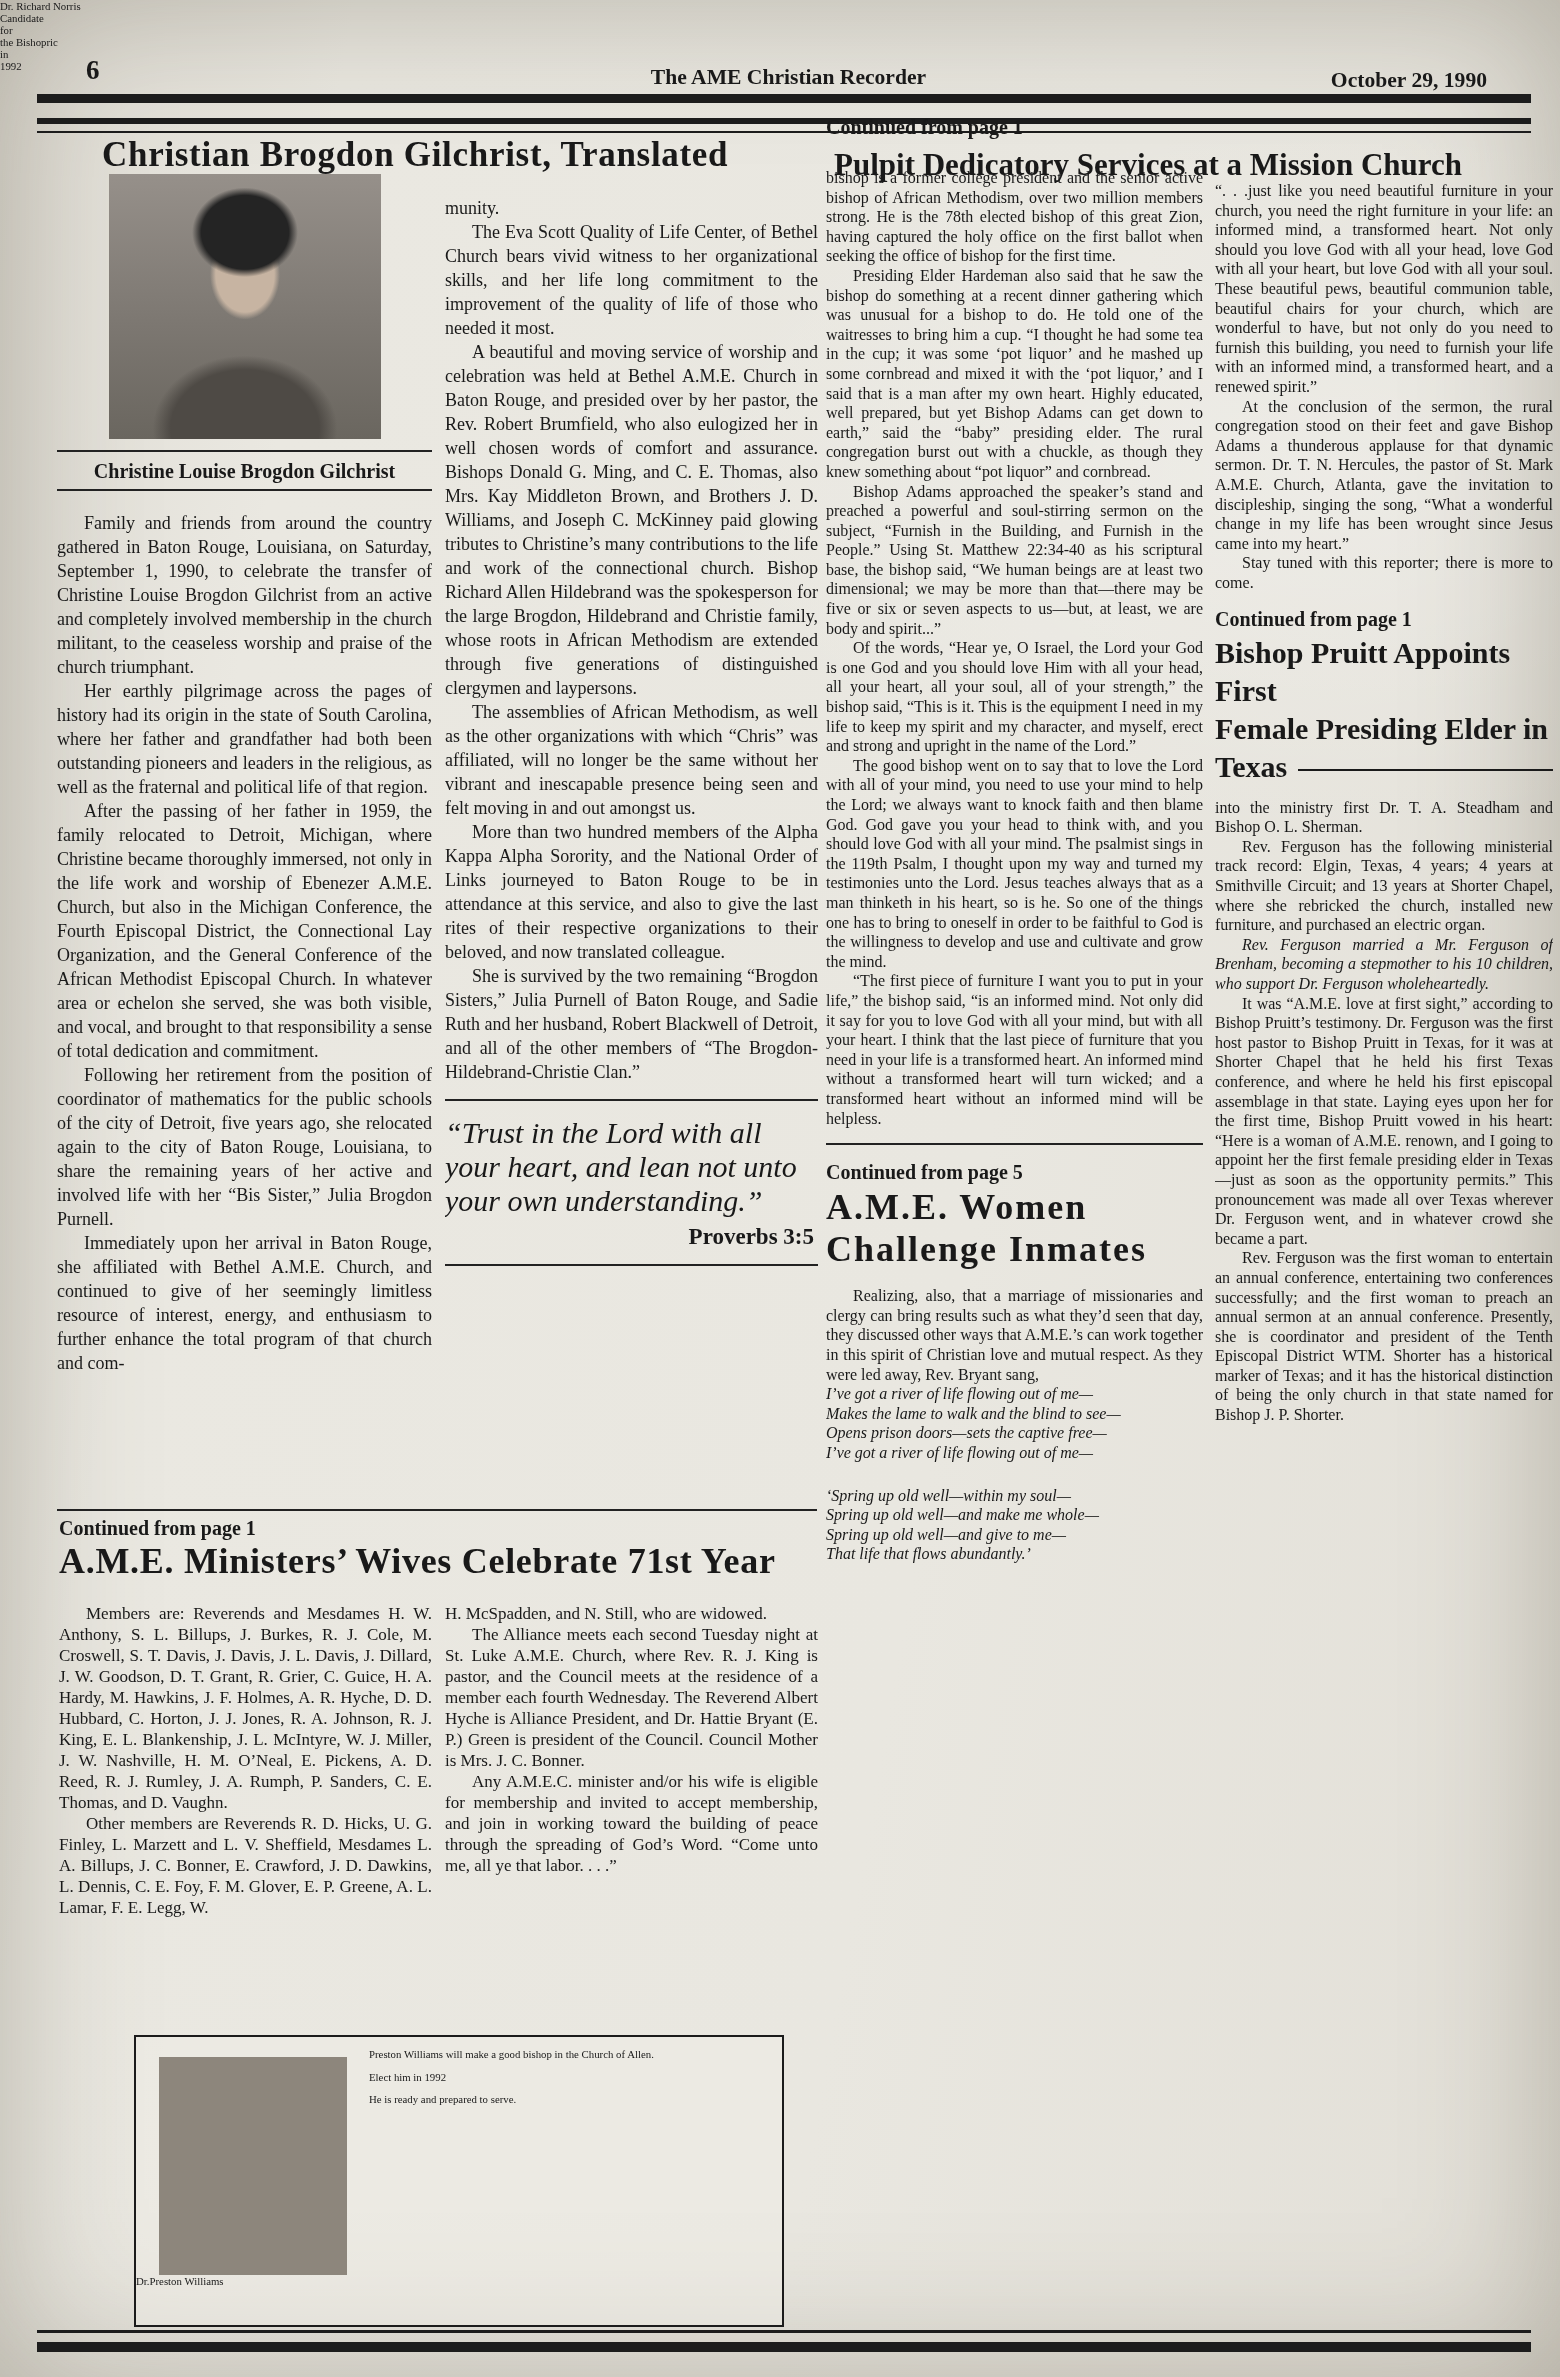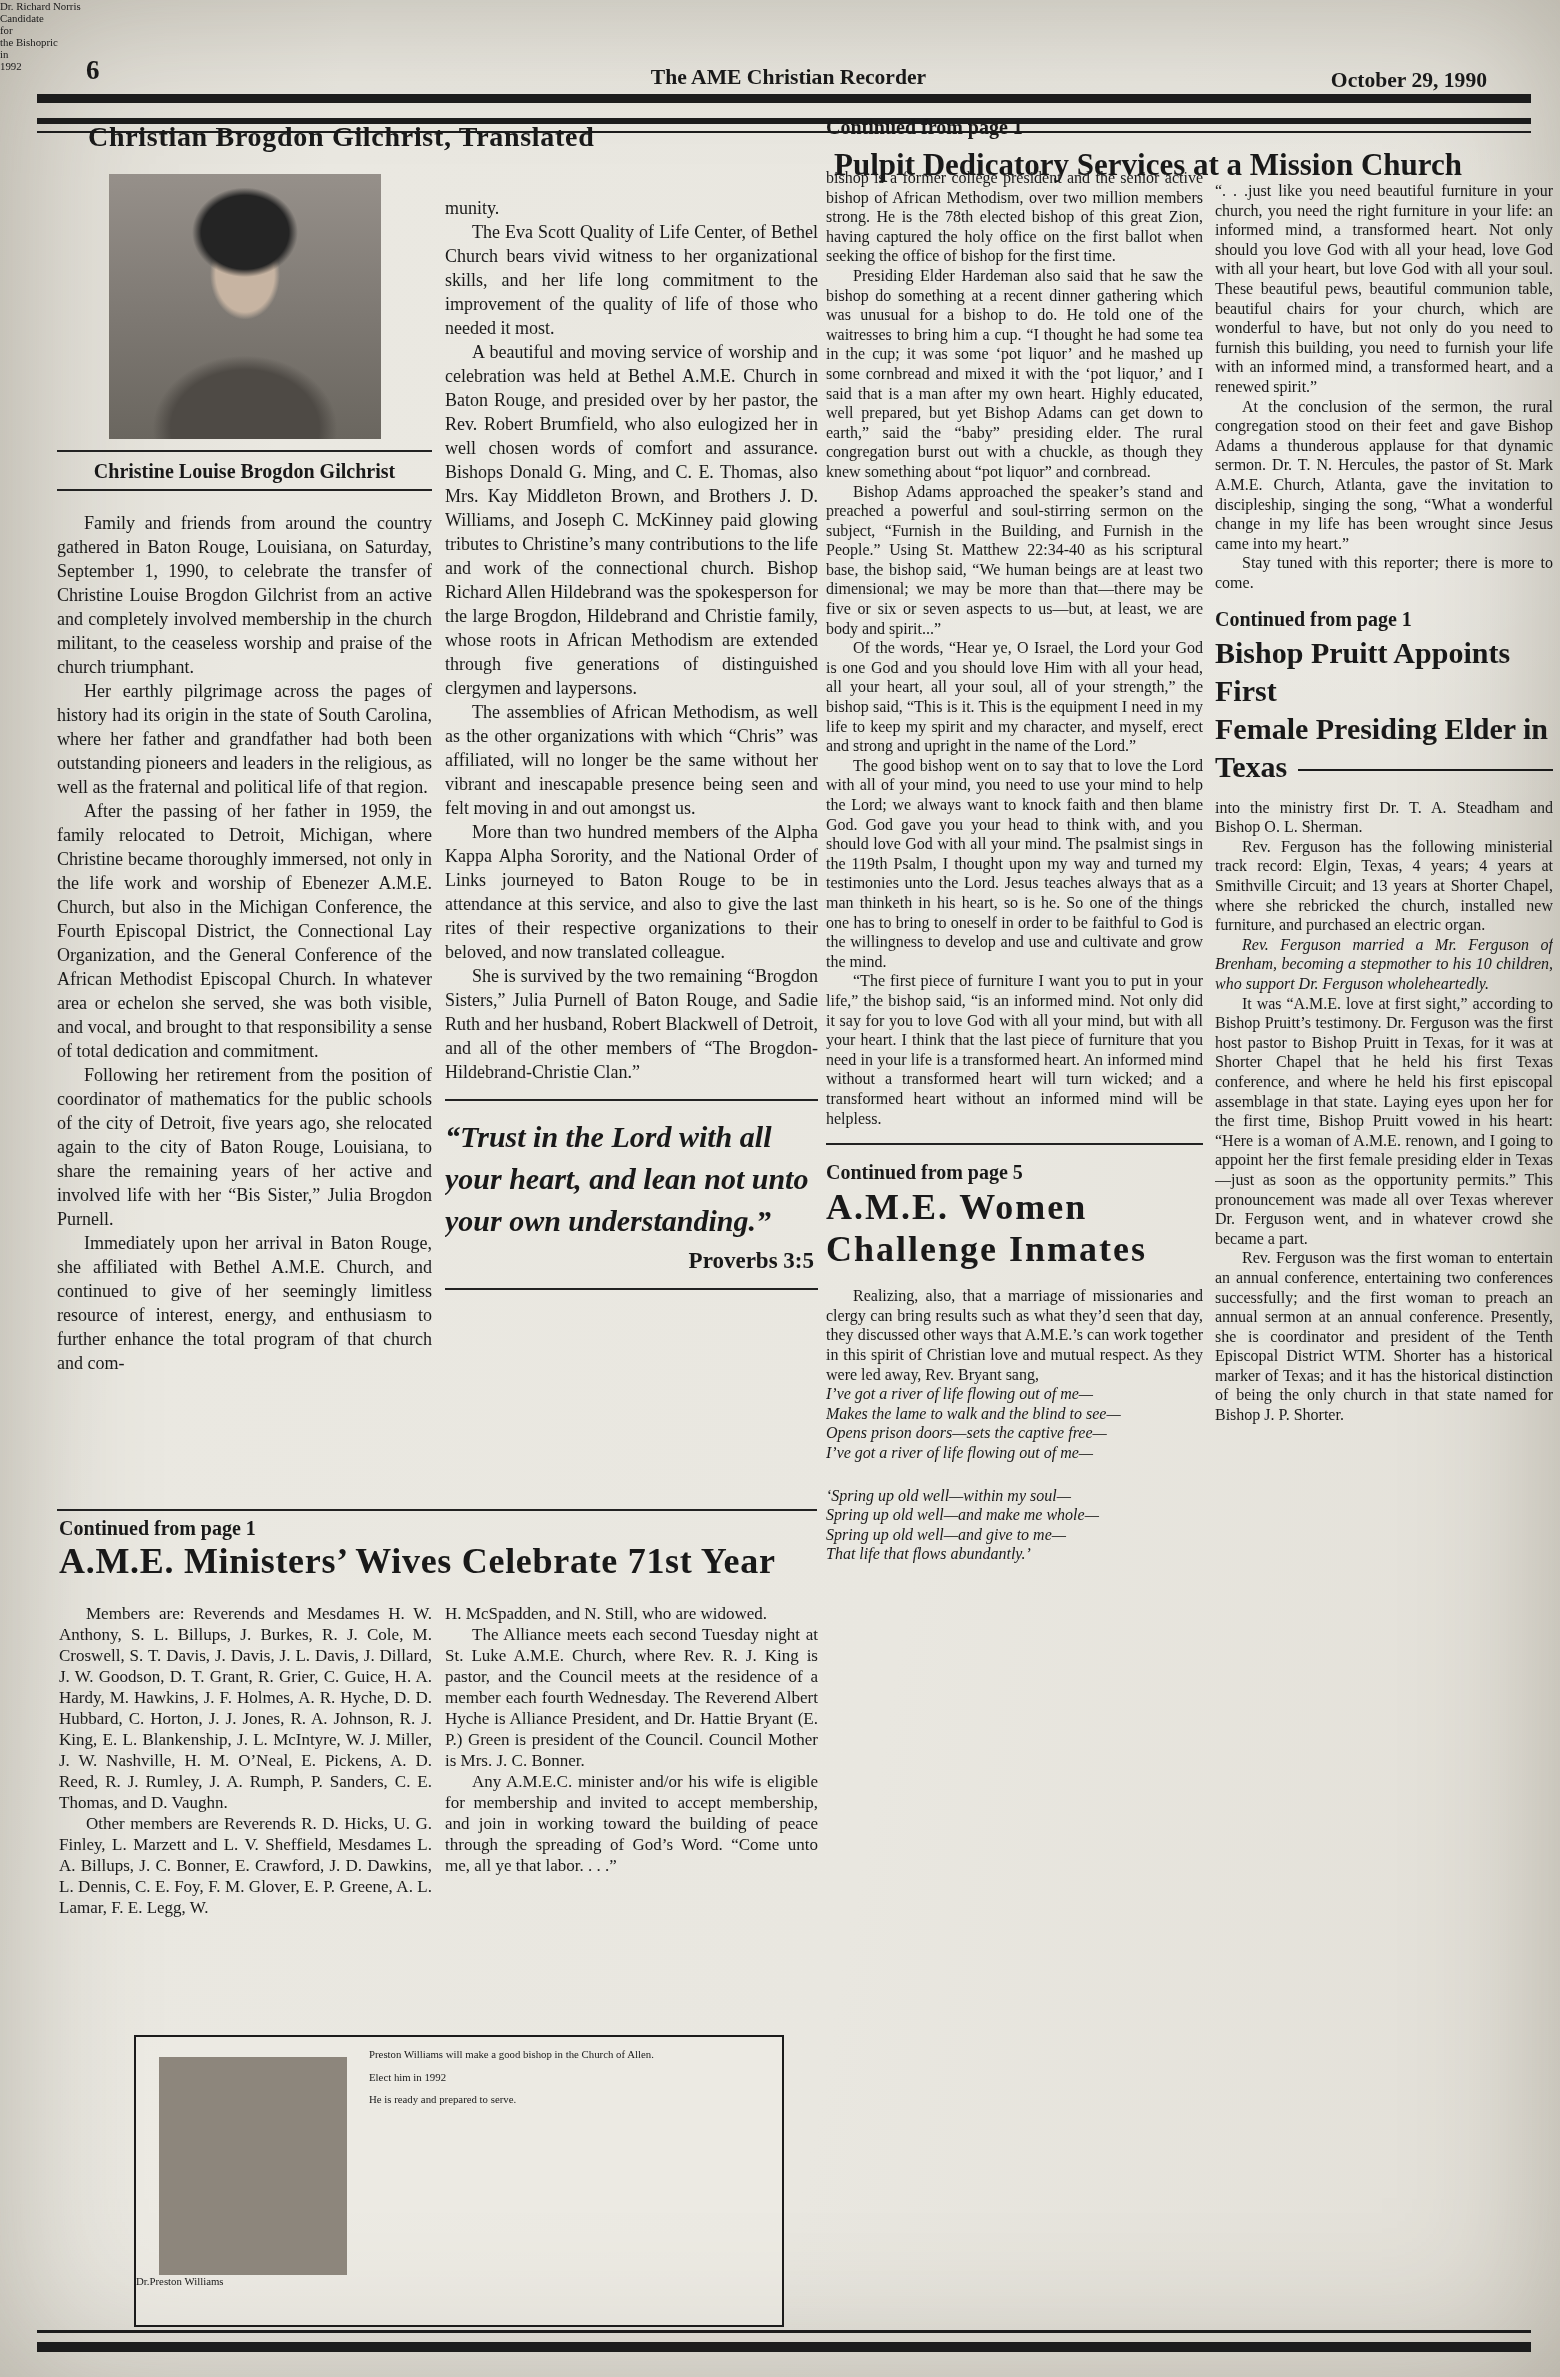--- a/index.html
+++ b/index.html
@@ -31,22 +31,22 @@
   .col p.cont { text-indent:0; }
   .g-col { font-size:18px; line-height:24px; }
   .p-col { font-size:16px; line-height:19.6px; }
   .w-col { font-size:17px; line-height:21px; }
   .ital { font-style:italic; }
 
   .kicker { font-size:20px; font-weight:bold; }
   .kicker-abs { position:absolute; }
   .kicker-in { margin:17.6px 0 4px; }
 
-  .h-gilchrist { position:absolute; left:86px; top:119px; width:723px; margin:2px;
-    font-size:28px; font-weight:bold; letter-spacing:0.7px; white-space:nowrap; }
+  .h-gilchrist { position:absolute; left:86px; top:119px; width:723px; margin:16px;
+    font-size:35px; font-weight:bold; letter-spacing:0.7px; white-space:nowrap; }
   .h-pulpit { position:absolute; left:826px; top:139px; margin:8px;
     font-size:31px; font-weight:bold; white-space:nowrap; }
   .h-wives { position:absolute; left:59px; top:1540px; margin:0;
     font-size:36px; font-weight:bold; white-space:nowrap; letter-spacing:0.7px; }
   .h-women { font-size:36px; line-height:42px; font-weight:bold; letter-spacing:2px; margin:2.7px 0 16px; text-align:left; }
   .h-pruitt { font-size:30px; line-height:38px; font-weight:bold; margin:4px 0 12px; text-align:left; }
   .texas-line { display:flex; align-items:center; gap:10.8px; }
   .texas-fill { flex:1; height:2.7px; background:#1a1a1a; margin-top:6.8px; }
 
   .rule { border:none; border-top:2px solid #222; margin:15px 0; }
@@ -59,21 +59,21 @@
     background:
       radial-gradient(84px 71px at 50% 22%, #242424 52%, rgba(36,36,36,0) 63%),
       radial-gradient(53px 68px at 50% 38%, #c7b4a2 55%, rgba(199,180,162,0) 66%),
       radial-gradient(128px 101px at 50% 96%, #4e4a45 58%, rgba(78,74,69,0) 72%),
       linear-gradient(180deg, #96908a 0%, #7d7872 55%, #6a665f 100%);
   }
   .cap-box { border-top:2px solid #222; border-bottom:2px solid #222; margin:10.8px 0 20px;
     padding:6.8px 0; text-align:center; font-weight:bold; font-size:20px; }
 
   
-  .pullquote { margin:6.8px 0 0; font-size:30px; line-height:42px; font-weight:bold; font-style:italic; text-align:left; }
+  .pullquote { margin:6.8px 0 0; font-size:30px; line-height:34px; font-weight:normal; font-style:italic; text-align:left; }
   .pq-attr { text-align:right; font-size:23px; font-weight:bold; margin:6.8px 4px 0 0; }
 
   
   .hymn p { font-style:italic; text-indent:-64px; padding-left:64px; margin:0; text-align:left; }
   .stanza-gap { height:23px; }
 
   
   .williams-box { position:absolute; left:134px; top:2035px; width:650px; height:292px;
     border:2.7px solid #1b1b1b; background:rgba(240,238,231,.45); display:flex; }
   .williams-left { width:233px; padding-top:20px; }

